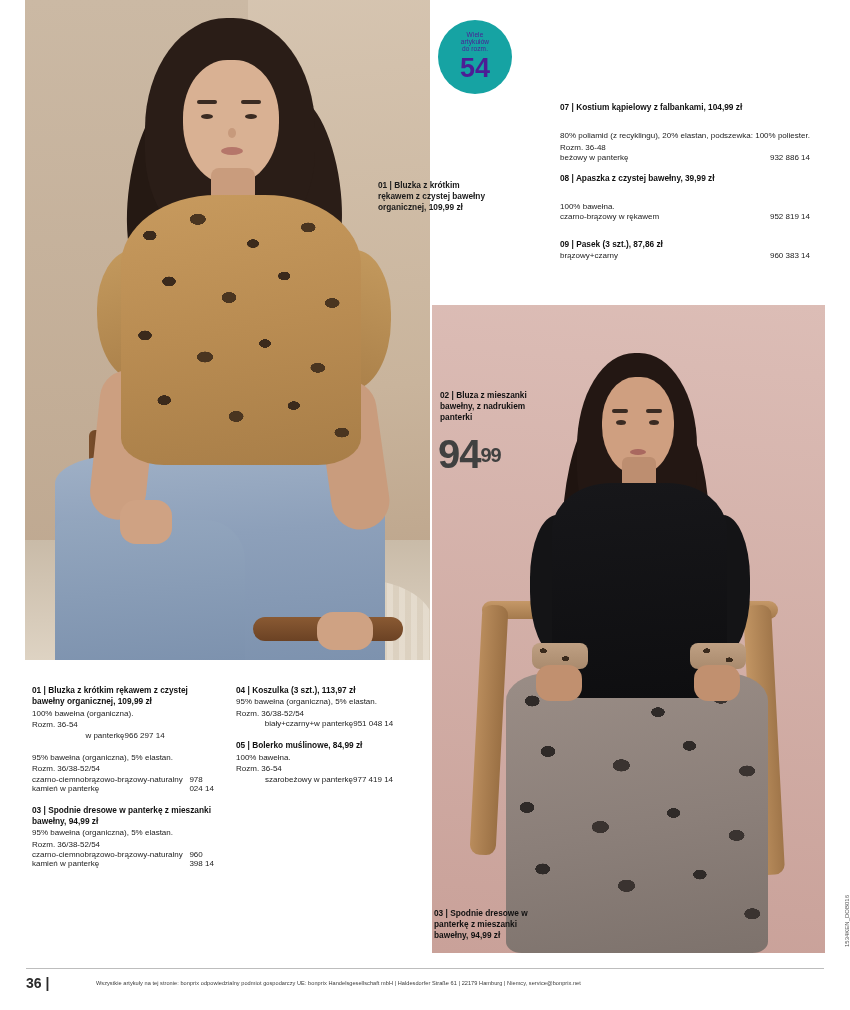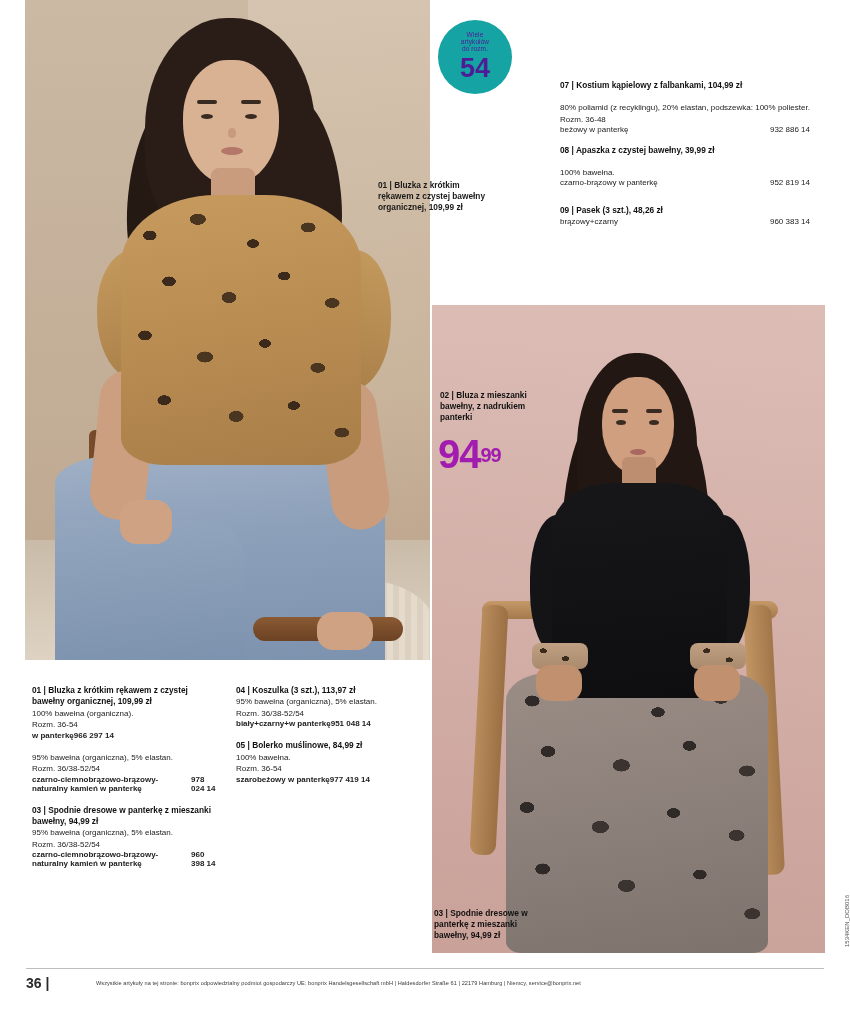--- a/index.html
+++ b/index.html
@@ -129,24 +129,24 @@
   .badge .small { font-size:6.5px; letter-spacing:.1px; }
   .badge .big { font-size:27px; font-weight:700; margin-top:1px; }
 
   .callout-01 {
     position:absolute; left:378px; top:180px; width:110px;
     font-size:8.3px; font-weight:700; color:#1a1a1a; line-height:1.32;
   }
   .callout-01 .num { color:#1a1a1a; }
 
   
-  .right-top { position:absolute; left:560px; top:80px; width:250px; }
+  .right-top { position:absolute; left:560px; top:102px; width:250px; }
   .item { margin-bottom:11px; }
   .item .hd { font-size:8.3px; font-weight:700; color:#111; line-height:1.35; }
-  .item .bd { font-size:8px; color:#222; line-height:1.42; margin-top:11px; }
+  .item .bd { font-size:8px; color:#222; line-height:1.42; margin-top:17px; }
   .row { display:flex; justify-content:space-between; font-size:8px; color:#222; }
   .row .code { font-variant-numeric:tabular-nums; }
 
   
   .photo2 {
     position:absolute; left:432px; top:305px; width:393px; height:648px;
     overflow:hidden; background:linear-gradient(180deg,#d9b9b2 0%,#cfaaa3 55%,#c79f98 100%);
   }
   .p2-wall { position:absolute; inset:0; background:linear-gradient(185deg,#dcbdb6,#c9a199); }
   .p2-hair { position:absolute; left:145px; top:48px; width:120px; height:195px; background:#231713; border-radius:48% 48% 40% 40%; }
@@ -197,32 +197,32 @@
       radial-gradient(ellipse 11px 8px at 74% 72%, #2f2a28 60%, transparent 62%),
       radial-gradient(ellipse 13px 9px at 94% 86%, #3a3330 60%, transparent 62%),
       linear-gradient(170deg,#9a8d86 0%,#8b7f79 55%,#7d726c 100%);
     border-radius:16% 16% 6% 6% / 10% 10% 4% 4%;
   }
   .p2-chairL { position:absolute; left:44px; top:300px; width:26px; height:250px; background:linear-gradient(90deg,#b98c5c,#9a7044); border-radius:10px; transform:rotate(3deg); }
   .p2-chairR { position:absolute; left:318px; top:300px; width:28px; height:270px; background:linear-gradient(90deg,#c29563,#a0764a); border-radius:10px; transform:rotate(-3deg); }
   .p2-chairT { position:absolute; left:50px; top:296px; width:296px; height:18px; background:linear-gradient(180deg,#c59868,#a47a4d); border-radius:10px; }
 
   .p2-label { position:absolute; left:440px; top:390px; width:100px; font-size:8.3px; font-weight:700; line-height:1.34; color:#111; }
-  .p2-price { position:absolute; left:438px; top:432px; font-weight:700; color:#a21caf; letter-spacing:-1px; }
+  .p2-price { position:absolute; left:438px; top:432px; font-weight:700; color:#404040; letter-spacing:-1px; }
   .p2-price .int { font-size:40px; }
   .p2-price .dec { font-size:20px; vertical-align:super; }
   .p2-label3 { position:absolute; left:434px; top:908px; width:104px; font-size:8.3px; font-weight:700; line-height:1.34; color:#111; }
 
   
   .cols { position:absolute; left:32px; top:685px; width:390px; display:flex; gap:18px; }
   .col { width:186px; }
   .entry { margin-bottom:12px; }
   .entry .hd { font-size:8.3px; font-weight:700; color:#111; line-height:1.36; }
   .entry .bd { font-size:8px; color:#222; line-height:1.44; }
-  .entry .row { display:flex; justify-content:flex-start; font-size:8px; color:#222;font-weight:bold; }
+  .entry .row { display:flex; justify-content:center; font-size:8px; color:#222; }
 
   
   .footer { position:absolute; left:0; bottom:0; width:824px; height:52px; background:#fff; }
   .footer-line { position:absolute; left:26px; top:10px; width:798px; height:1px; background:#bdbdbd; }
   .pageno { position:absolute; left:26px; top:17px; font-size:14px; font-weight:700; color:#2b2b2b; }
   .legal { position:absolute; left:96px; top:22px; width:700px; font-size:5.6px; color:#3a3a3a; letter-spacing:.05px; }
   .sidecode {
     position:absolute; right:6px; top:895px; font-size:6px; color:#555;
     transform:rotate(-90deg); transform-origin:right top; white-space:nowrap;
   }
@@ -292,30 +292,30 @@
     </div>
 
     <div class="item">
       <div class="hd">
         <span>08</span>
         <span>|</span>
         <span>Apaszka z czystej bawełny, 39,99 zł</span>
       </div>
       <div class="bd" style="white-space:pre-line">100% bawełna.</div>
       <div class="row">
-        <span>czarno-brązowy w panterkę</span>
+        <span>czarno-brązowy w rękawem</span>
         <span class="code">952 819 14</span>
       </div>
     </div>
 
     <div class="item" style="margin-top:18px;">
       <div class="hd">
         <span>09</span>
         <span>|</span>
-        <span>Pasek (3 szt.), 48,26 zł</span>
+        <span>Pasek (3 szt.), 87,86 zł</span>
       </div>
       <div class="row">
         <span>brązowy+czarny</span>
         <span class="code">960 383 14</span>
       </div>
     </div>
 
   </div>
 
   <div class="photo2">

